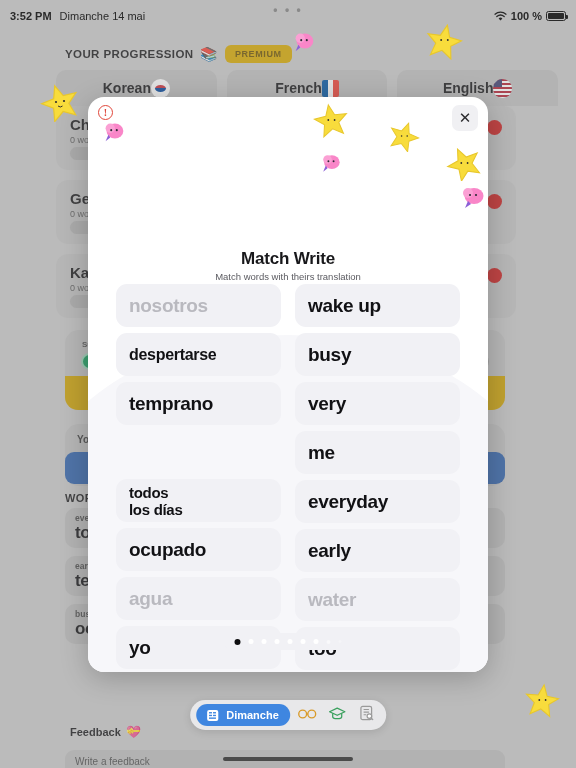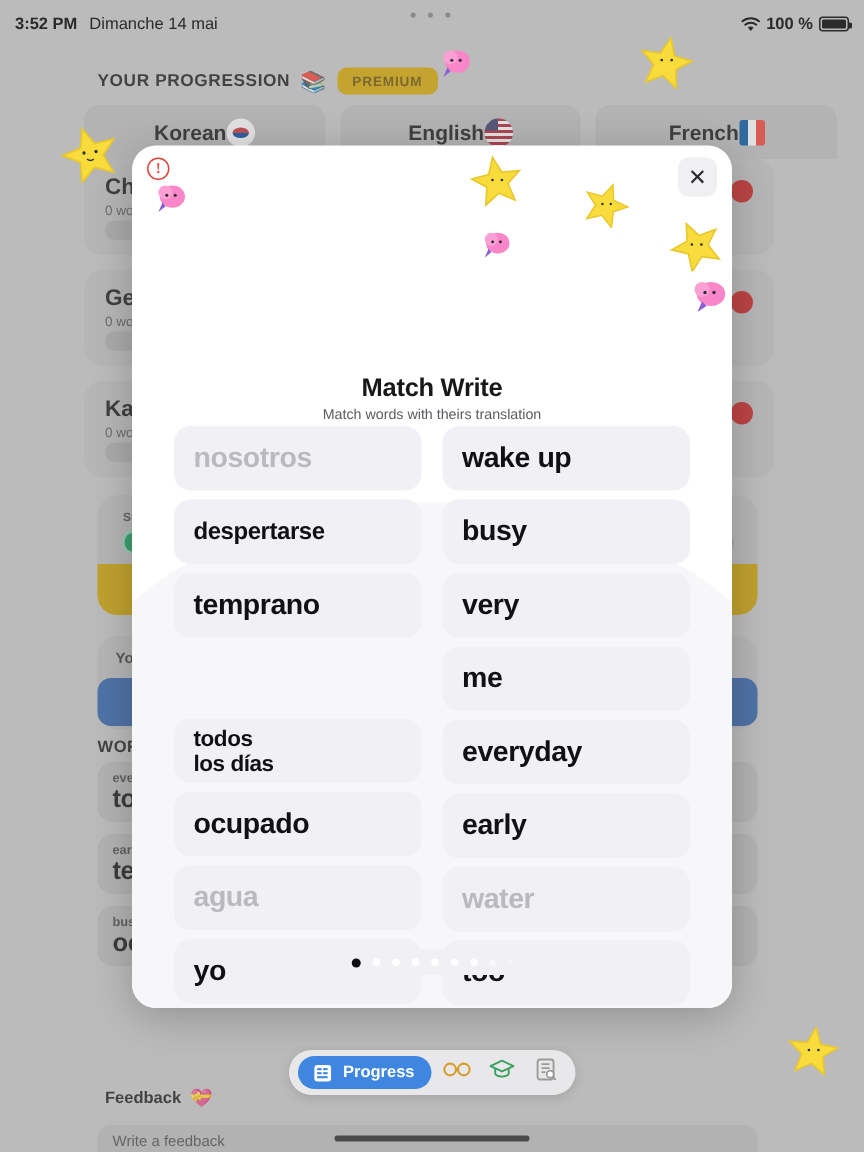--- a/index.html
+++ b/index.html
@@ -181,26 +181,26 @@
     <span class="emoji-books">📚</span>
     <span class="premium-badge">PREMIUM</span>
   </div>
 
   <div class="lang-tabs">
     <div class="lang-tab">
       <span>Korean</span>
       <span class="flag flag-kr"></span>
     </div>
     <div class="lang-tab">
+      <span>French</span>
+      <span class="flag flag-fr"></span>
+    </div>
+    <div class="lang-tab">
       <span>English</span>
       <span class="flag flag-us"></span>
-    </div>
-    <div class="lang-tab">
-      <span>French</span>
-      <span class="flag flag-fr"></span>
     </div>
   </div>
 
   <div class="bg-list">
     <div class="bg-row">
       <div class="r-name">Chinese</div>
       <div class="r-sub">0 words</div>
       <div class="r-bar"></div>
       <div class="r-dot" style="background:#cc1f1f"></div>
     </div>
@@ -319,21 +319,21 @@
     <span class="tab-ico">
       <svg width="13" height="13" viewBox="0 0 14 14">
           <rect x="1" y="1" width="12" height="12" rx="2.2" fill="#fff"></rect>
           <rect x="3" y="3.3" width="3.2" height="1.5" fill="#3f86e0"></rect>
           <rect x="7.3" y="3.3" width="3.2" height="1.5" fill="#3f86e0"></rect>
           <rect x="3" y="6.2" width="3.2" height="1.5" fill="#3f86e0"></rect>
           <rect x="7.3" y="6.2" width="3.2" height="1.5" fill="#3f86e0"></rect>
           <rect x="3" y="9.1" width="7.5" height="1.5" fill="#3f86e0"></rect>
         </svg>
     </span>
-    <span>Progress</span>
+    <span>Dimanche</span>
   </div>
   <div class="tab-plain">
     <span>
       <svg width="20" height="12" viewBox="0 0 22 12">
           <circle cx="6" cy="6" r="4.3" stroke="#d99b2a" stroke-width="1.5" fill="none"></circle>
           <circle cx="16" cy="6" r="4.3" stroke="#d99b2a" stroke-width="1.5" fill="none"></circle>
           <path d="M10.3 6h1.4" stroke="#d99b2a" stroke-width="1.5"></path>
         </svg>
     </span>
   </div>

